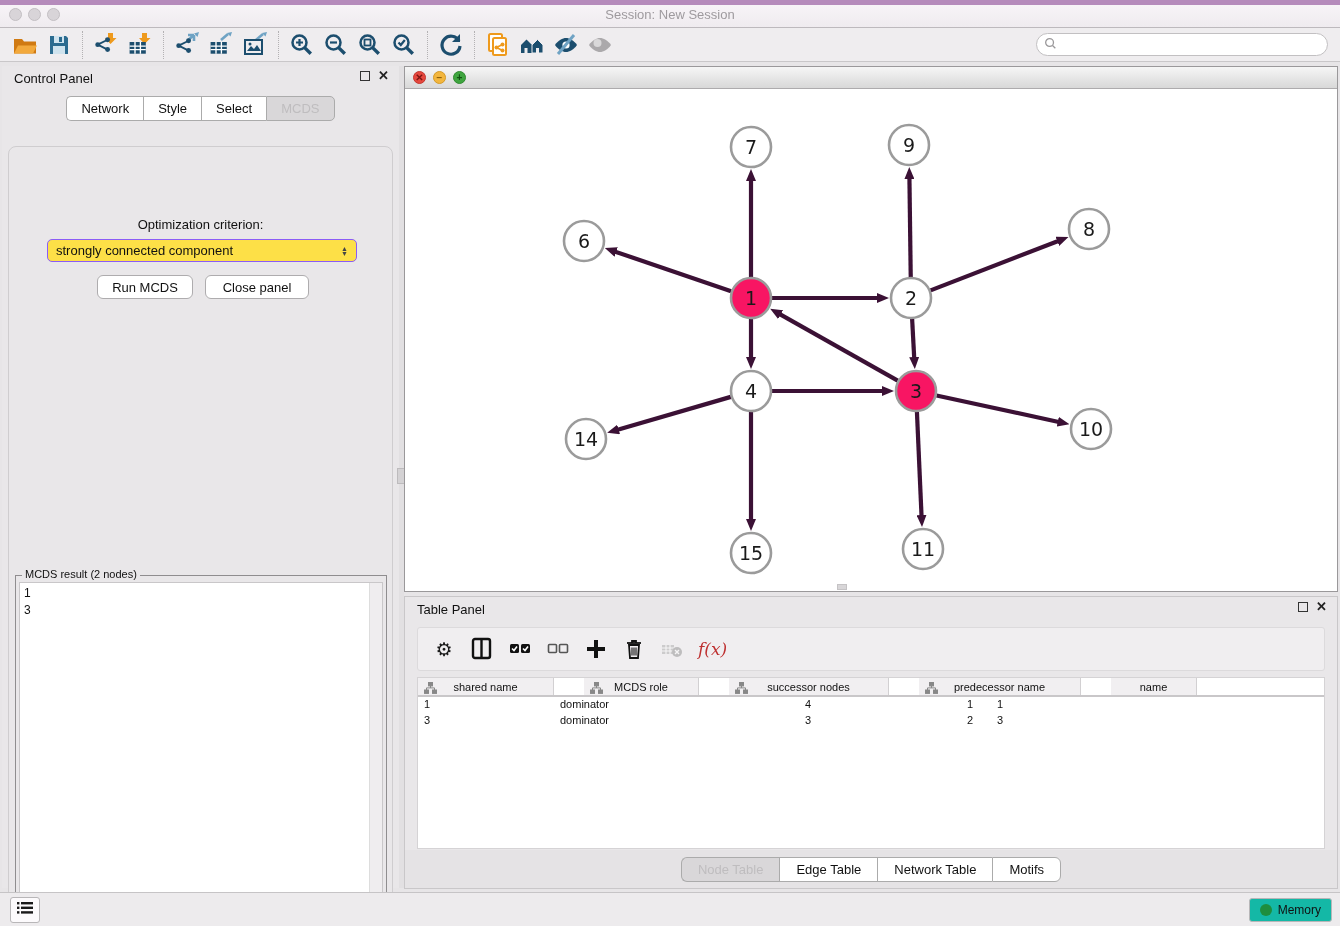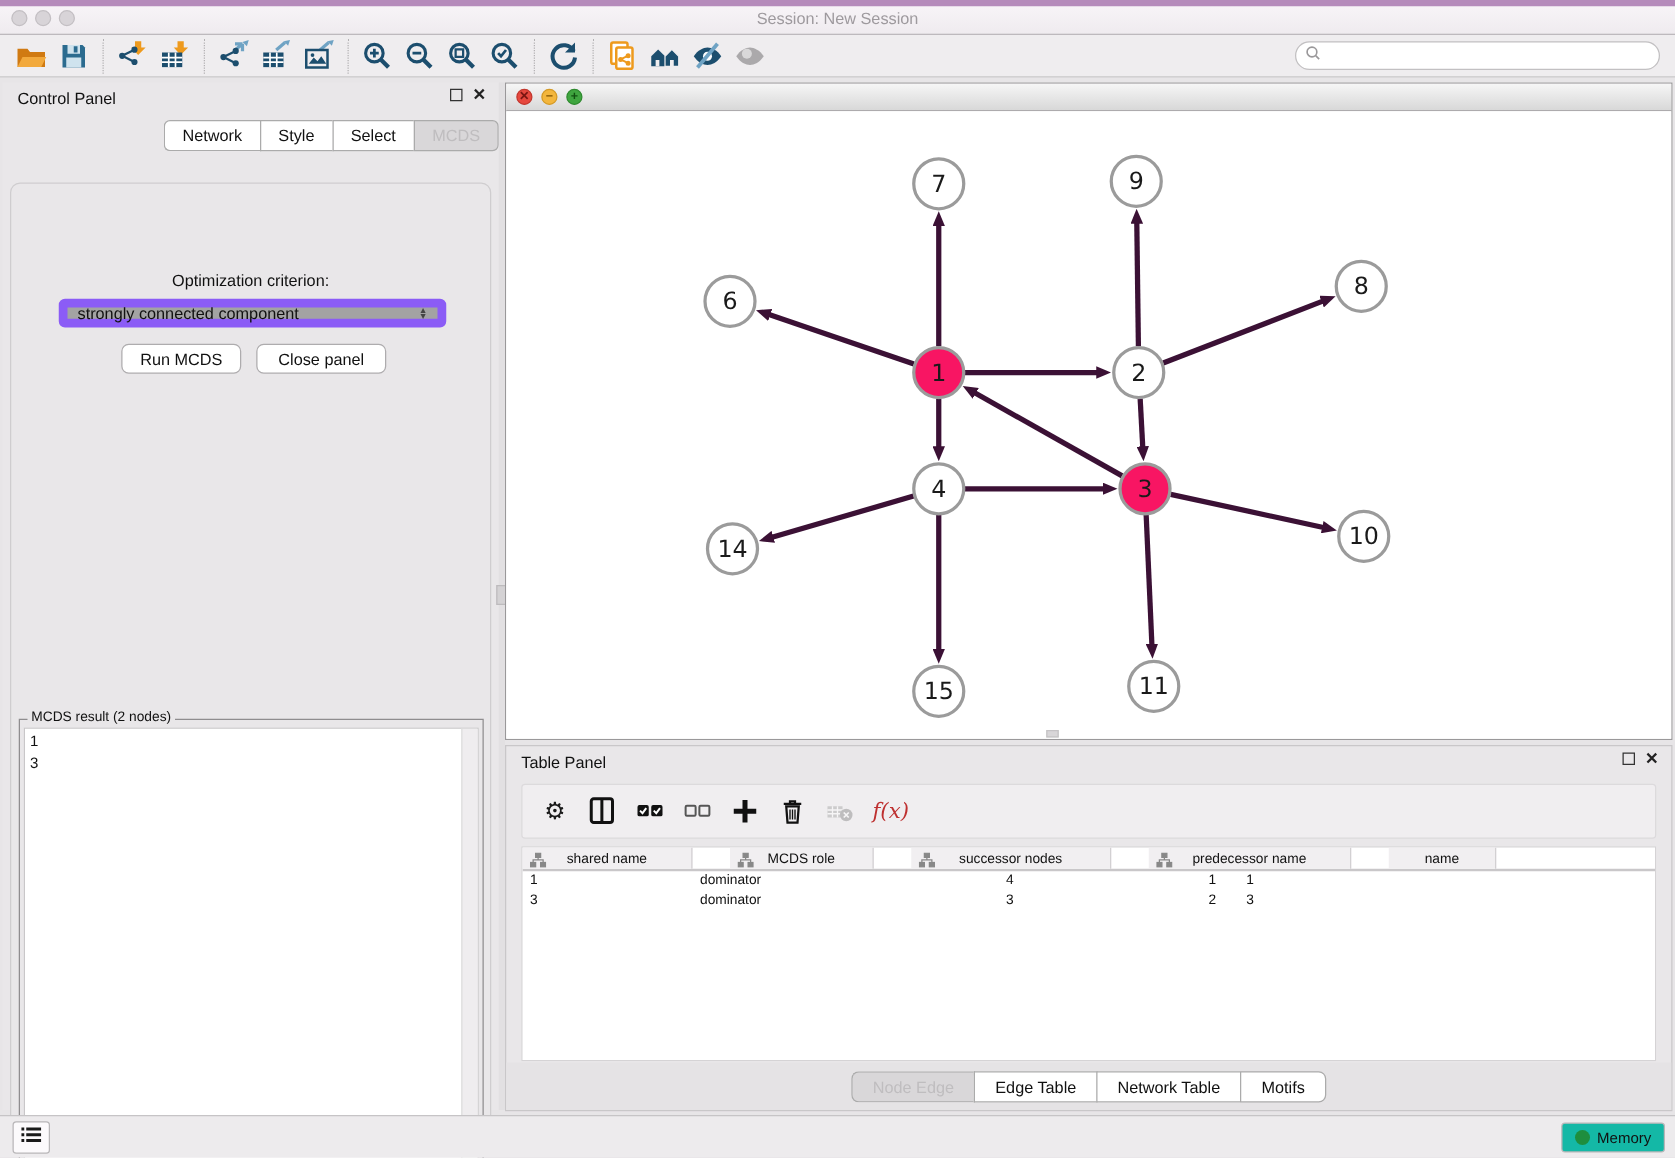--- a/index.html
+++ b/index.html
@@ -23,30 +23,30 @@
     border:1px solid #C2C0C2; border-radius:12px; display:flex; align-items:center; padding-left:7px; }
   .search-wrap input { border:none; outline:none; flex:1; font-size:12px; background:transparent; font-family:"Liberation Sans",sans-serif; }
 
   
   .control-panel { position:absolute; left:2px; top:66px; width:397px; height:822px; background:#E9E7E9; }
   .panel-head { position:relative; height:24px; }
   .panel-title { position:absolute; left:12px; top:5px; font-size:13px; color:#111; }
   .panel-ctrls { position:absolute; right:10px; top:5px; display:flex; gap:8px; align-items:center; }
   .float-ic { width:10px; height:10px; border:1.4px solid #333; display:inline-block; }
   .close-ic { font-size:13px; font-weight:bold; color:#222; line-height:10px; }
-  .cp-tabs { position:absolute; left:0; top:30px; width:100%; display:flex; justify-content:flex-end; }
+  .cp-tabs { position:absolute; left:0; top:30px; width:100%; display:flex; justify-content:center; }
   .cp-tab { padding:4px 14px; font-size:13px; background:#FFF; border:1px solid #ABABAB; border-right:none; color:#111; }
   .cp-tab:first-child { border-top-left-radius:5px; border-bottom-left-radius:5px; }
   .cp-tab:last-child { border-right:1px solid #ABABAB; border-top-right-radius:5px; border-bottom-right-radius:5px; }
   .cp-tab.sel { background:#D9D7D9; color:#BFBDBF; }
   .cp-content { position:absolute; left:6px; top:56px; width:385px; height:762px;
     background:#E9E7E9; border:1px solid #CFCDCF; border-radius:8px;margin-top:24px; }
   .opt-label { position:absolute; left:0; top:70px; width:100%; text-align:center; font-size:13px; color:#111; }
-  .combo { position:absolute; left:38px; top:92px; width:310px; height:23px; background:#a3a3a3;
-    border:7px solid #8b5cf6; border-radius:5px; display:flex; align-items:center; padding:0 8px; font-size:13px; color:#111; }
+  .combo { position:absolute; left:38px; top:92px; width:310px; height:23px; background:#fde047;
+    border:1px solid #8b5cf6; border-radius:5px; display:flex; align-items:center; padding:0 8px; font-size:13px; color:#111; }
   .combo .chevs { margin-left:auto; display:flex; flex-direction:column; line-height:5px; font-size:7px; color:#444; }
   .btn { position:absolute; height:24px; background:#FFF; border:1px solid #AEACAE; border-radius:6px;
     font-size:13px; color:#111; display:flex; align-items:center; justify-content:center; }
   .btn-run { left:88px; top:128px; width:96px; }
   .btn-closep { left:196px; top:128px; width:104px; }
   .result-box { position:absolute; left:6px; top:428px; width:372px; height:376px; border:1px solid #8F8D8F; }
   .result-legend { position:absolute; left:6px; top:-8px; background:#E9E7E9; padding:0 3px; font-size:11px; color:#111; }
   .result-area { position:absolute; left:3px; top:6px; right:3px; bottom:3px; background:#FFF; border:1px solid #C9C7C9; }
   .result-pre { font-family:"Liberation Sans",sans-serif; font-size:12px; color:#111; padding:2px 4px; line-height:17px; white-space:pre; }
   .result-scroll { position:absolute; right:0; top:0; width:13px; height:100%; background:#EFEDEF; border-left:1px solid #DDD; }
@@ -510,21 +510,21 @@
           <div class="td-cell" style="width: 136px; text-align: left; padding: 1px 2px 0px 6px;">3</div>
           <div class="td-cell" style="width: 115px; text-align: left; padding: 1px 2px 0px 6px;">dominator</div>
           <div class="td-cell" style="width: 160px; text-align: right; padding: 1px 18px 0px 2px;">3</div>
           <div class="td-cell" style="width: 162px; text-align: right; padding: 1px 18px 0px 2px;">2</div>
           <div class="td-cell" style="width: 86px; text-align: left; padding: 1px 2px 0px 6px;">3</div>
         </div>
       </div>
   </div>
   <div class="tp-bottom">
     <div class="tp-tabs" id="tp-tabs">
-        <div class="tp-tab sel">Node Edge</div>
+        <div class="tp-tab sel">Node Table</div>
         <div class="tp-tab">Edge Table</div>
         <div class="tp-tab">Network Table</div>
         <div class="tp-tab">Motifs</div>
       </div>
   </div>
 </div>
 
 <div class="statusbar">
   <div class="list-btn">
     <span>

